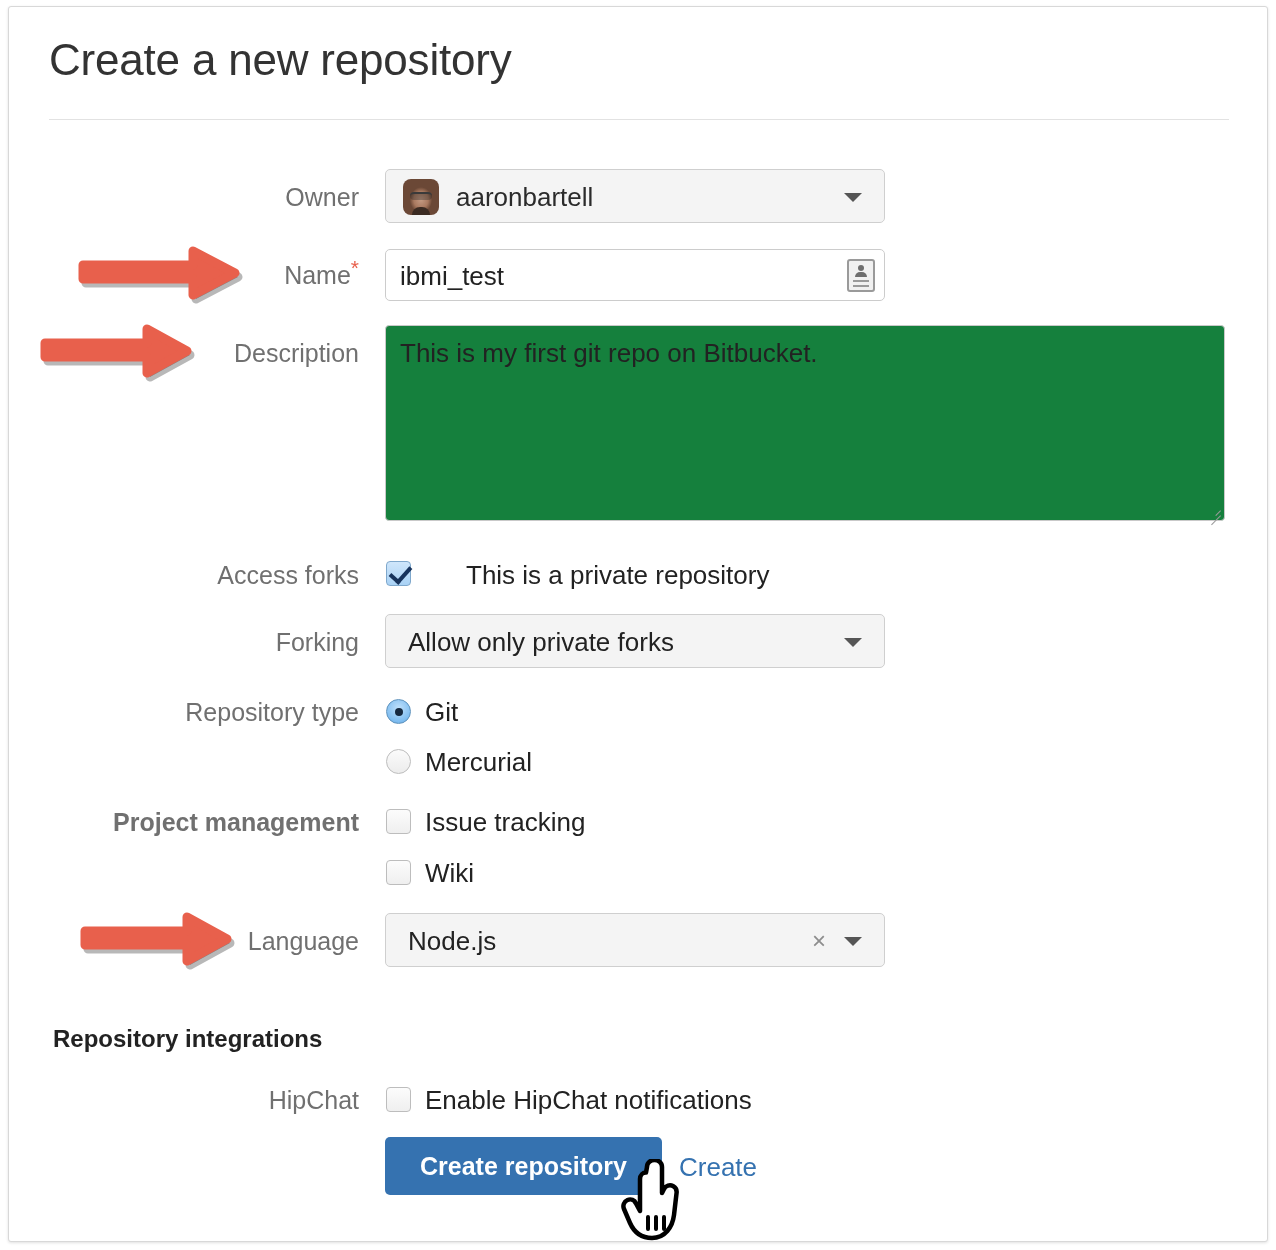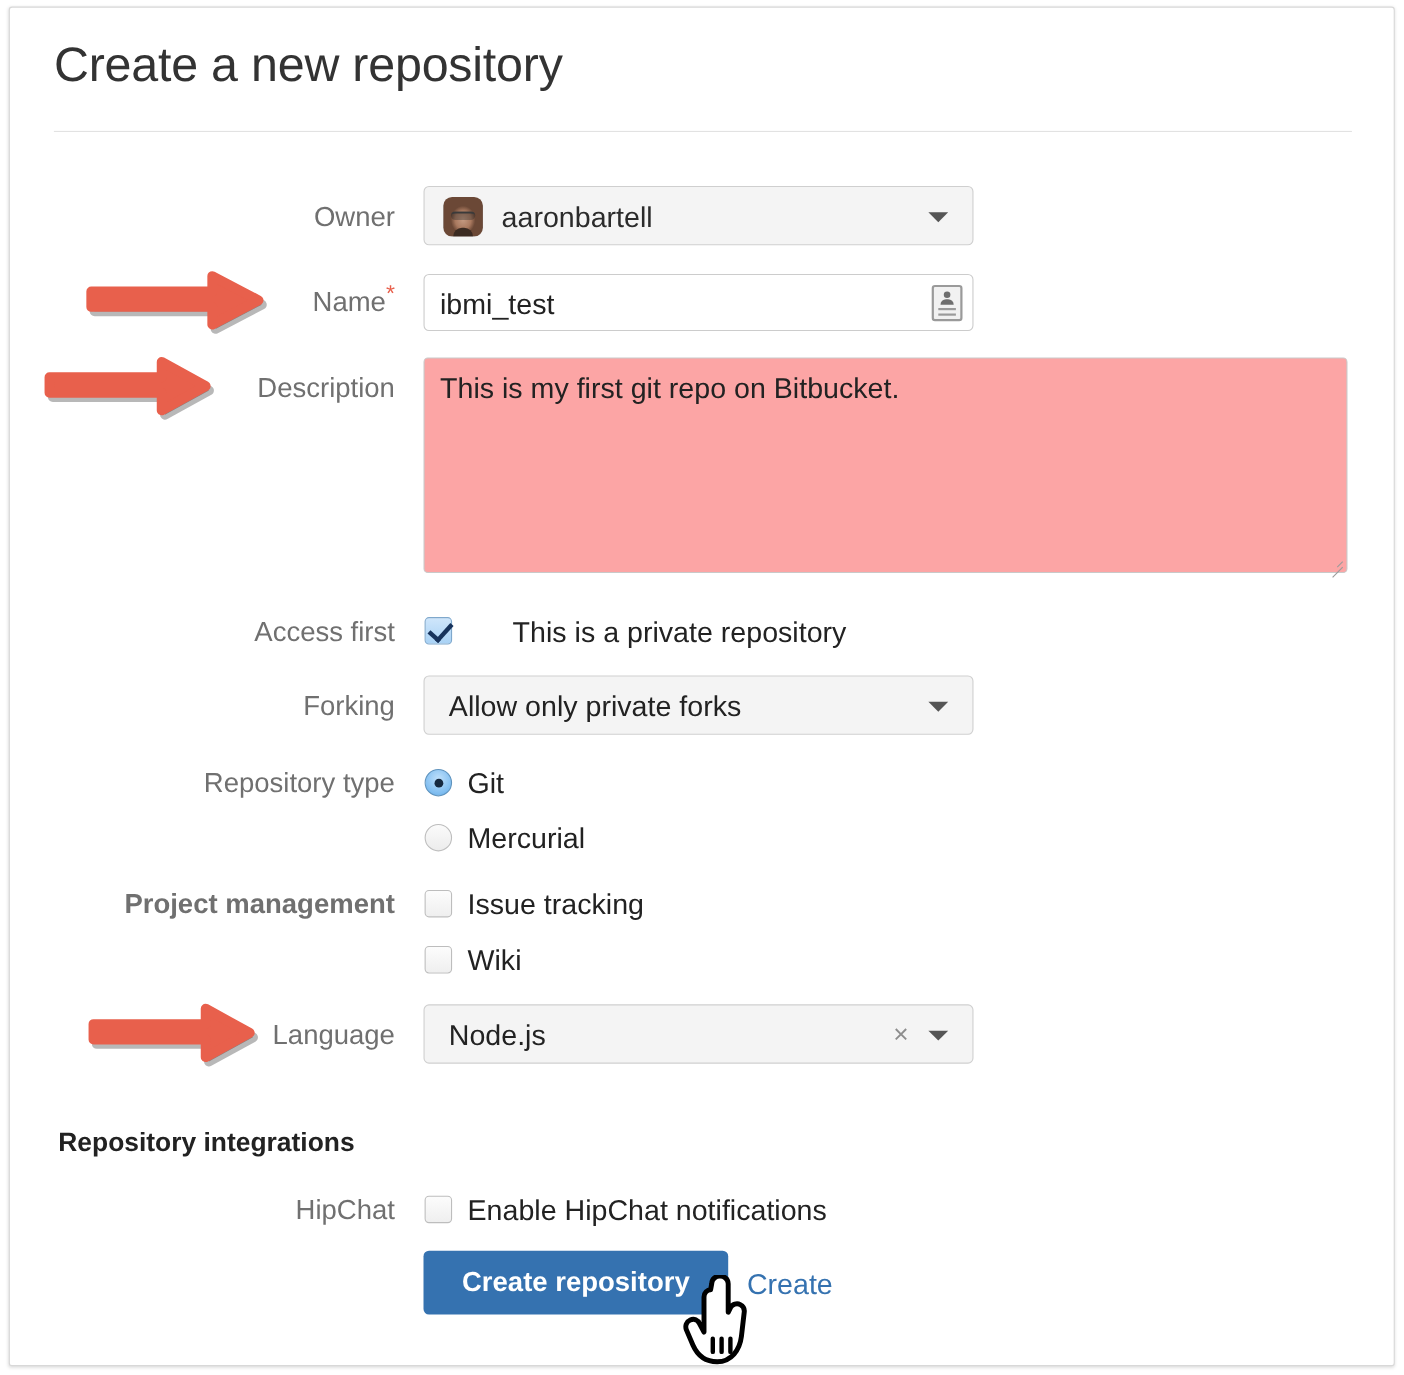--- a/index.html
+++ b/index.html
@@ -179,21 +179,21 @@
     left: 4px; top: 24px; width: 16px; height: 2px; background: #9a9a9a;
   }
 
   
   .desc-box {
     position: absolute;
     left: 376px;
     top: 318px;
     width: 840px;
     height: 196px;
-    background: #fca5a5;
+    background: #15803d;
     border: 1px solid #c9c9c9;
     border-radius: 4px;
     box-sizing: border-box;
   }
   .desc-value {
     position: absolute;
     left: 14px;
     top: 12px;
     font-size: 26px;
     color: #222222;
@@ -403,21 +403,21 @@
 
     <div class="label" style="left:120px; top:332px; width:230px;">Description</div>
     <div class="desc-box">
       <div class="desc-value">This is my first git repo on Bitbucket.</div>
       <div class="resize-grip">
         <span style="width:13px; bottom:1px;"></span>
         <span style="width:7px; bottom:6px;"></span>
       </div>
     </div>
 
-    <div class="label" style="left:140px; top:554px; width:210px;">Access first</div>
+    <div class="label" style="left:140px; top:554px; width:210px;">Access forks</div>
     <div class="cb checked" style="left:377px; top:554px;"></div>
     <div class="opt-text" style="left:416px; top:553px;margin-left:41px;">This is a private repository</div>
 
     <div class="label" style="left:150px; top:621px; width:200px;">Forking</div>
     <div class="fork-select">
       <div class="fork-value">Allow only private forks</div>
       <div class="caret"></div>
     </div>
 
     <div class="label" style="left:100px; top:691px; width:250px;">Repository type</div>

